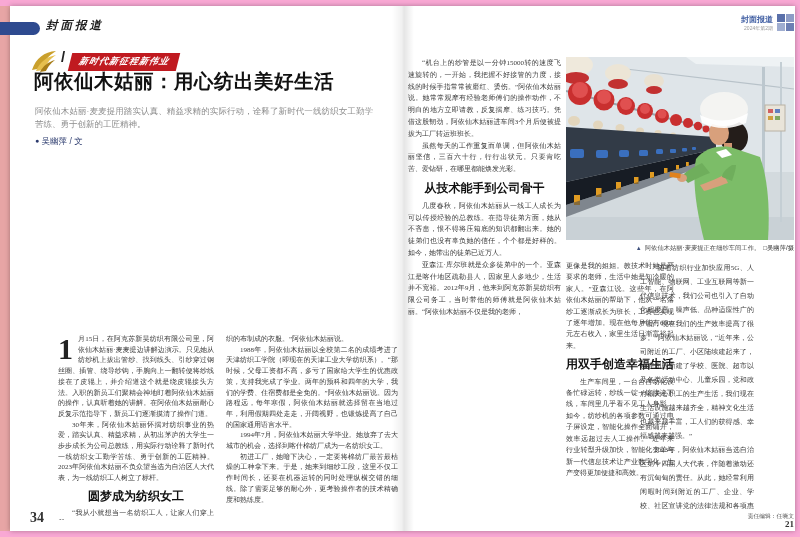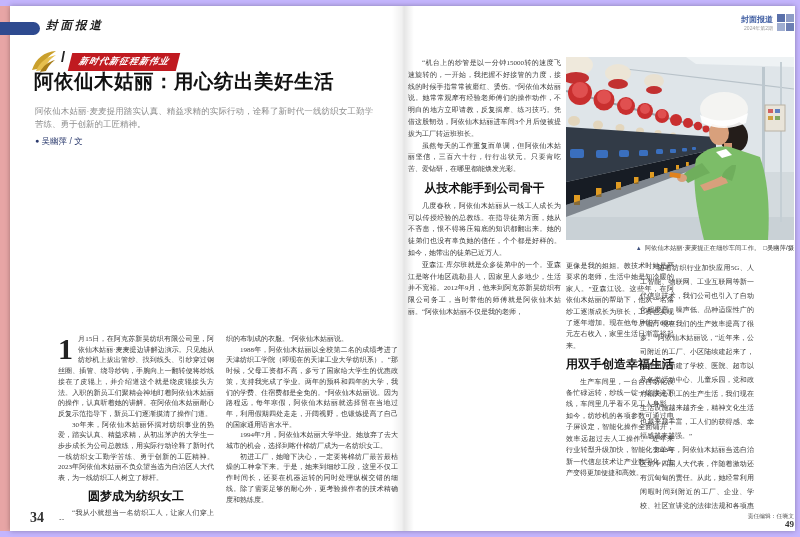--- a/index.html
+++ b/index.html
@@ -1,16 +1,16 @@
 <!DOCTYPE html>
 <html><head>
 <meta charset="utf-8">
 <style>
   html,body{margin:0;padding:0;}
-  .stage{position:relative;width:800px;height:537px;background:#c4b5fd;overflow:hidden;
+  .stage{position:relative;width:800px;height:537px;background:#f9a8d4;overflow:hidden;
          font-family:"Liberation Serif","DejaVu Serif",serif;color:#3a3a3a;}
   .bleed{position:absolute;left:0;top:6px;width:10px;height:525px;background:#e7a5a5;}
   .spread{position:absolute;left:10px;top:6px;width:785px;height:525px;background:#ffffff;
           box-shadow:0 0 5px rgba(0,0,0,.3);}
   .gutter{position:absolute;left:382px;top:0;width:22px;height:525px;
           background:linear-gradient(90deg,rgba(0,0,0,0),rgba(0,0,0,.06) 45%,rgba(0,0,0,.10) 55%,rgba(0,0,0,0));}
   
   .kicker-tab{position:absolute;left:-10px;top:16px;width:40px;height:13px;background:#2e4a8f;
               border-radius:0 7px 7px 0;}
   .kicker{position:absolute;left:36px;top:12px;font-size:11.5px;font-weight:bold;font-style:italic;
@@ -231,16 +231,16 @@
         <p class="para">生产车间里，一台台自动化设备忙碌运转，纱线一锭一锭接连下线，车间里几乎看不见工人身影。如今，纺纱机的各项参数可通过电子屏设定，智能化操作全面铺开，效率远超过去人工操作。“近年来行业转型升级加快，智能化变革与新一代信息技术让产业数字化，生产变得更加便捷和高效。</p>
       </div>
 
       <div class="col col5">
         <p class="para">“随着纺织行业加快应用5G、人工智能、物联网、工业互联网等新一代信息技术，我们公司也引入了自动化程度高、噪声低、品种适应性广的产品，现在我们的生产效率提高了很多。”阿依仙木姑丽说，“近年来，公司附近的工厂、小区陆续建起来了，还在周围新建了学校、医院、超市以及各类活动中心、儿童乐园，党和政府很关心职工的生产生活，我们现在生活设施越来越齐全，精神文化生活也越来越丰富，工人们的获得感、幸福感越来越强。”</p>
         <p class="para">2023年，阿依仙木姑丽当选自治区第十四届人大代表，伴随着激动还有沉甸甸的责任。从此，她经常利用闲暇时间到附近的工厂、企业、学校、社区宣讲党的法律法规和各项惠民政策，收集群众意见和困难诉求，并第一时间反馈给相关部门。</p>
         <p class="para"><span>“不管做什么工作都要脚踏实地，在平凡的岗位上也能成就出彩的人生。”阿依仙木姑丽说。</span><span class="endmark">■</span></p>
       </div>
 
       <div class="editor-line">责任编辑：任晓文</div>
-      <div class="folio-right">49</div>
+      <div class="folio-right">21</div>
     </div>
   </div>
 </div>
 
 </body></html>

